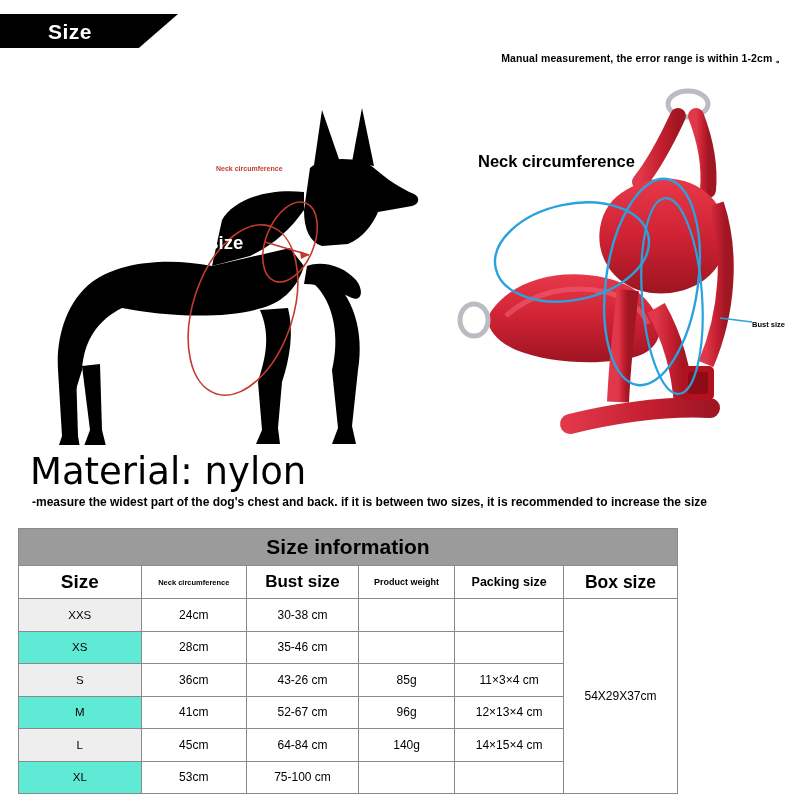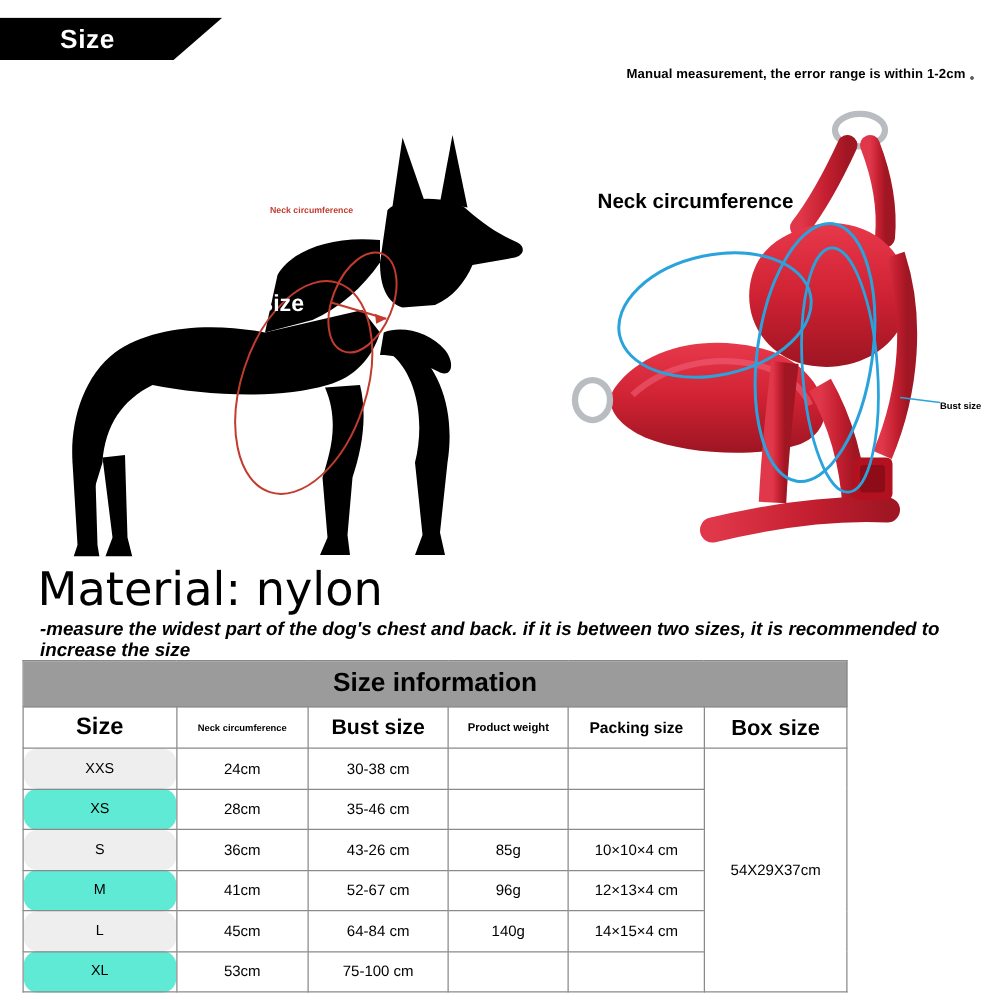--- a/index.html
+++ b/index.html
@@ -112,23 +112,22 @@
     left: 30px;
     top: 450px;
     font-size: 37px;
     font-weight: 400;
     font-family: "DejaVu Sans", sans-serif;
   }
   .material-note {
     position: absolute;
     left: 32px;
     top: 495px;
-    font-size: 15px;
-    font-weight: 700;
-    font-style: italic;
+    font-size: 12px;
+    font-weight: 700;
   }
 
   
   .table-area {
     position: absolute;
     left: 18px;
     top: 528px;
     width: 660px;
   }
   table.size-table {
@@ -154,21 +153,21 @@
     height: 32px;
   }
   .hdr-size { font-size: 19px; font-weight: 700; }
   .hdr-neck { font-size: 7.5px; font-weight: 700; }
   .hdr-bust { font-size: 17px; font-weight: 700; }
   .hdr-weight { font-size: 9px; font-weight: 700; line-height: 1.15; }
   .hdr-packing { font-size: 12.5px; font-weight: 700; }
   .hdr-box { font-size: 17.5px; font-weight: 700; }
 
   .data-row td { height: 31.5px; font-size: 12px; }
-  .data-row td.cell-size { font-size: 11.5px; background: #eeeeee; border-radius: 11px; }
+  .data-row td.cell-size { font-size: 11.5px; background: #eeeeee; }
   .data-row.alt td.cell-size { background: #5eead4; }
   .cell-bust { font-size: 13px; }
   .cell-box { font-size: 12.5px; margin-top: 48px; }
 </style>
 </head>
 <body>
 
 <div class="header-banner">
   <span>Size</span>
 </div>
@@ -305,21 +304,21 @@
         <td class="cell-bust">35-46 cm</td>
         <td></td>
         <td></td>
       </tr>
 
       <tr class="data-row">
         <td class="cell-size">S</td>
         <td>36cm</td>
         <td class="cell-bust">43-26 cm</td>
         <td>85g</td>
-        <td>10×10×4 cm</td>
+        <td>11×3×4 cm</td>
       </tr>
 
       <tr class="data-row alt">
         <td class="cell-size">M</td>
         <td>41cm</td>
         <td class="cell-bust">52-67 cm</td>
         <td>96g</td>
         <td>12×13×4 cm</td>
       </tr>
 

